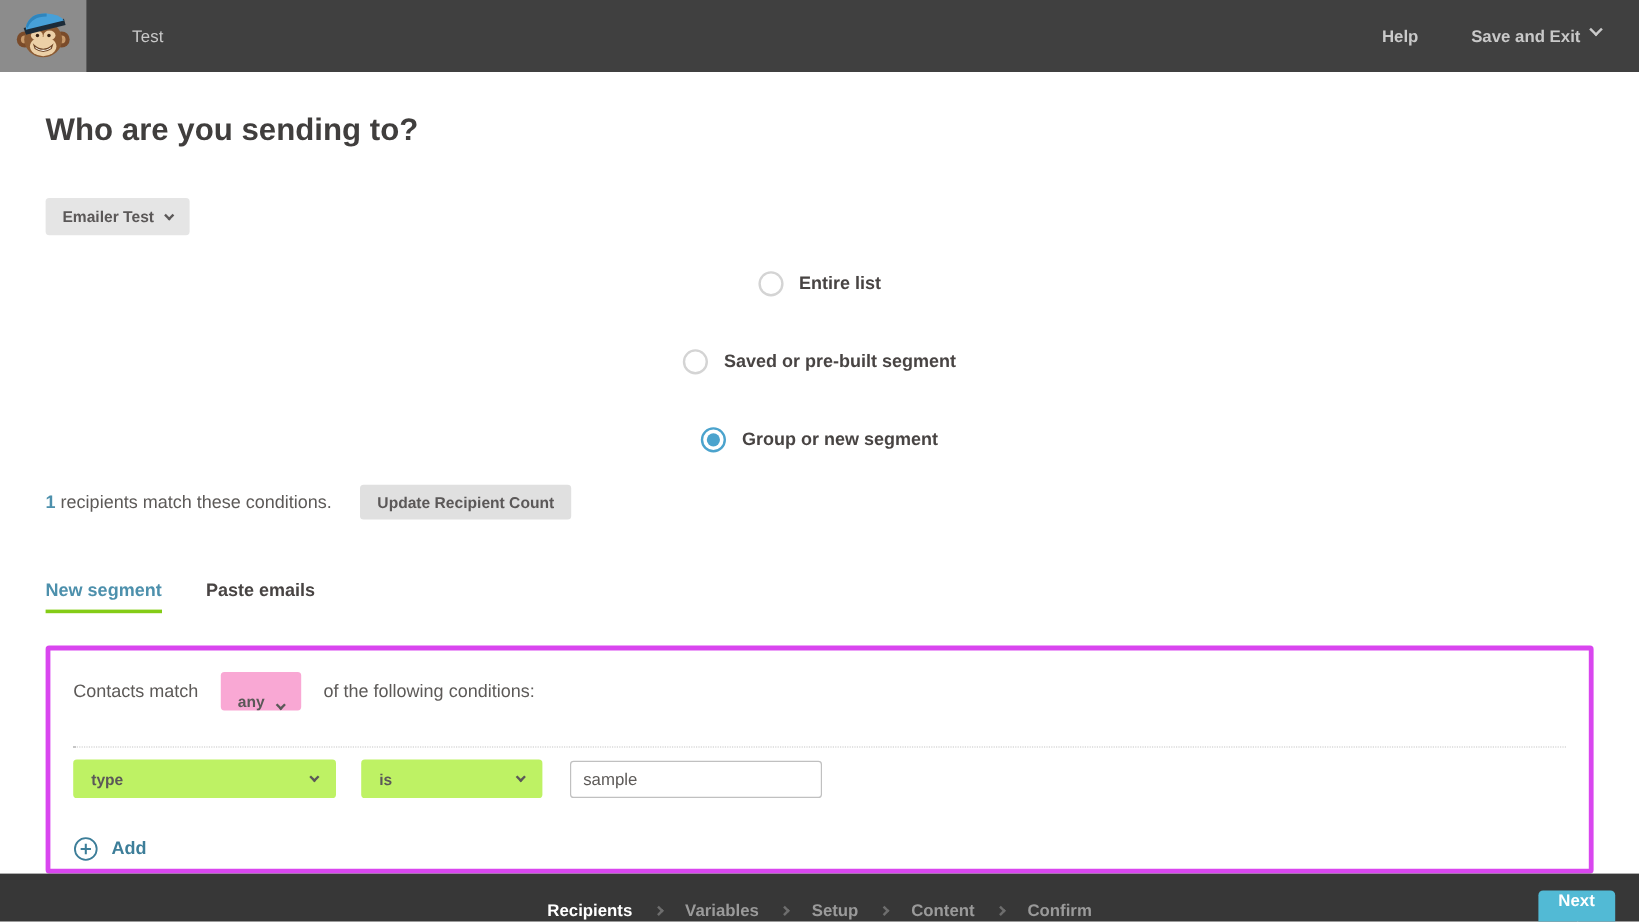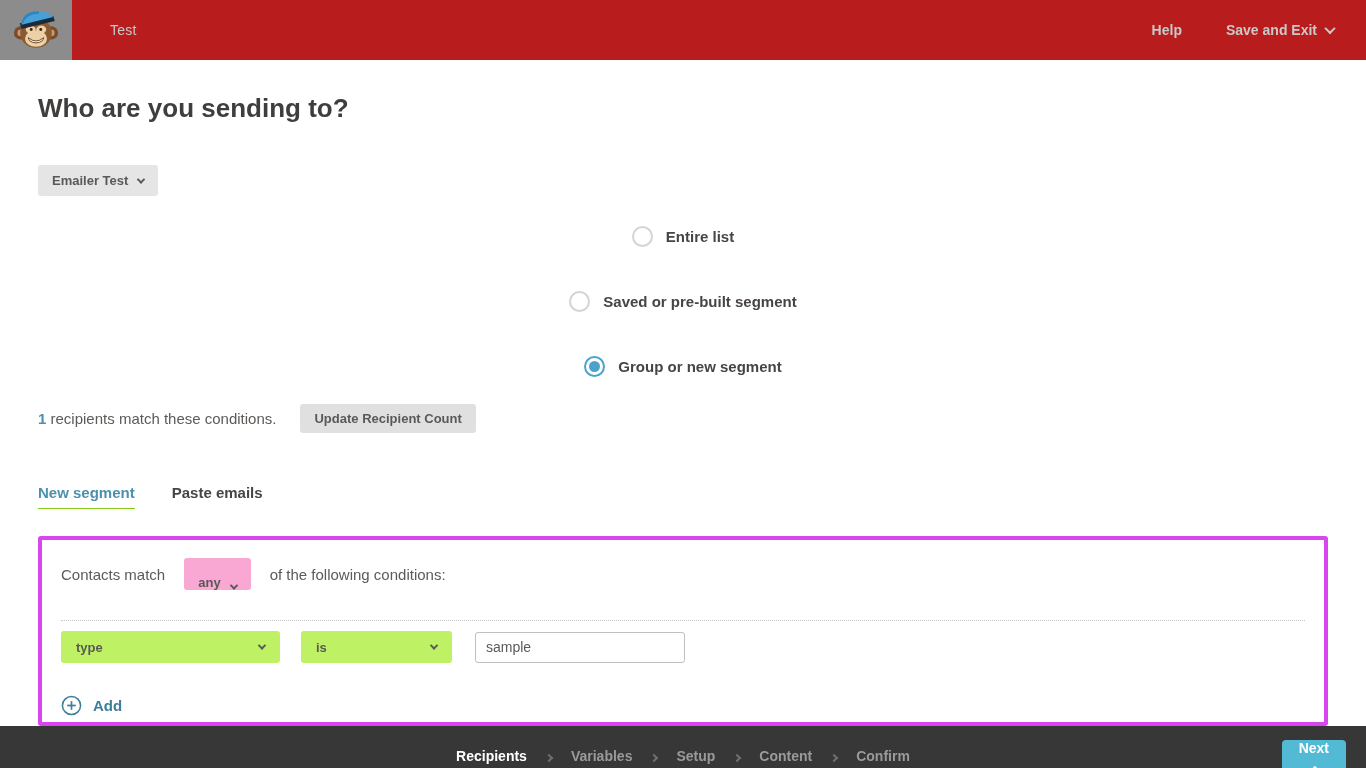--- a/index.html
+++ b/index.html
@@ -6,37 +6,37 @@
   html,body { width:1366px; height:768px; overflow:hidden; }
   body {
     font-family:"Liberation Sans", sans-serif;
     background:#ffffff;
     color:#5d5a58;
     display:flex; flex-direction:column;
   }
 
   
   .topbar {
-    height:60px; background:#b91c1c; flex:0 0 60px;
+    height:60px; background:#404040; flex:0 0 60px;
     display:flex; align-items:center;
   }
   .logo-box {
     width:72px; height:60px; background:#8c8c8c;
     display:flex; align-items:center; justify-content:center;
   }
   .topbar-title {
     margin-left:38px; color:#c9c9c9; font-size:14px; letter-spacing:.2px;
   }
   .topbar-right {
     margin-left:auto; display:flex; align-items:center; gap:44px;
     padding-right:32px;
   }
   .topbar-link {
     color:#c9c9c9; font-size:14px; font-weight:bold; cursor:pointer;
-    display:flex; align-items:center; gap:9px;
+    display:flex; gap:9px;
   }
 
   
   .chev-down {
     width:8px; height:8px; border-right:2px solid currentColor;
     border-bottom:2px solid currentColor; transform:rotate(45deg) translate(-1px,-1px);
     display:inline-block;
   }
   .chev-right {
     width:7px; height:7px; border-right:2px solid currentColor;
@@ -77,21 +77,21 @@
   .radio-label { font-size:15px; font-weight:600; color:#484443; }
 
   
   .recip-row { margin-top:27px; display:flex; align-items:center; gap:24px; }
   .recip-text { font-size:15px; color:#5d5a58; }
   .recip-count { color:#4d90ac; font-weight:bold; }
 
   
   .tabs { margin-top:51px; display:flex; gap:37px; }
   .tab { font-size:15px; font-weight:600; color:#484443; padding-bottom:7px; cursor:pointer; }
-  .tab.active { color:#4d90ac; border-bottom:1px solid #84cc16; }
+  .tab.active { color:#4d90ac; border-bottom:3px solid #84cc16; }
 
   
   .segment-box {
     margin-top:27px; border:4px solid #d946ef; border-radius:3px;
     background:#fff; padding:18px 19px 20px 19px; height:190px;
   }
   .match-row { display:flex; align-items:center; font-size:15px; color:#5d5a58; }
   .match-row .gray-btn { margin:0 19px; height:32px; background:#f9a8d4;align-items:flex-end; }
   .dotted-sep { border-top:1px dotted #c6c6c6; margin-top:30px; }
 

